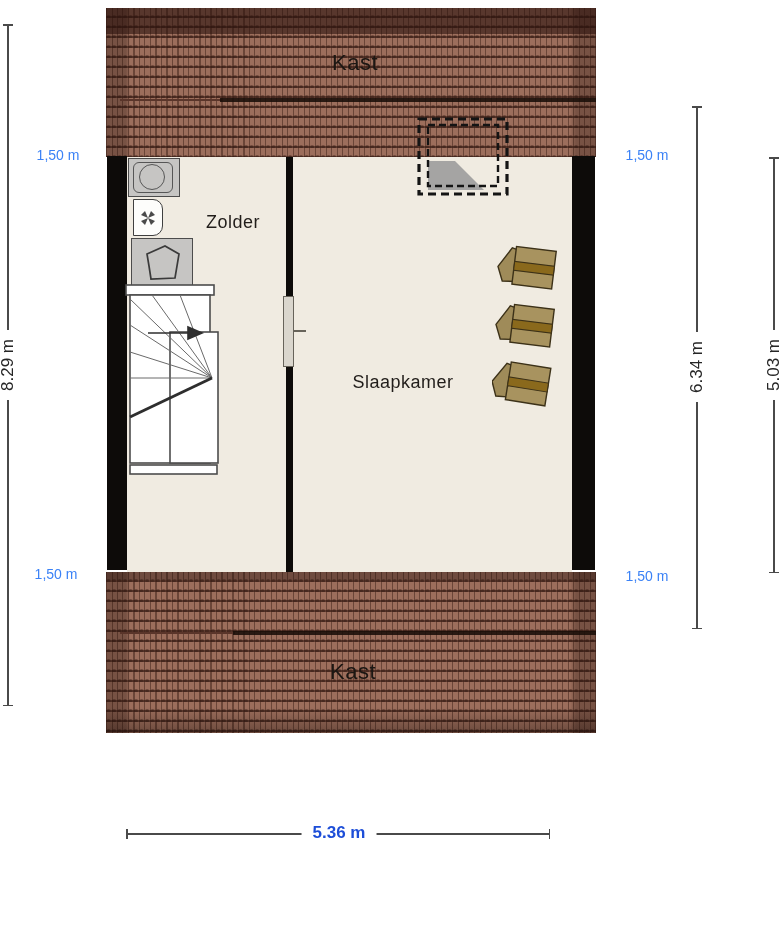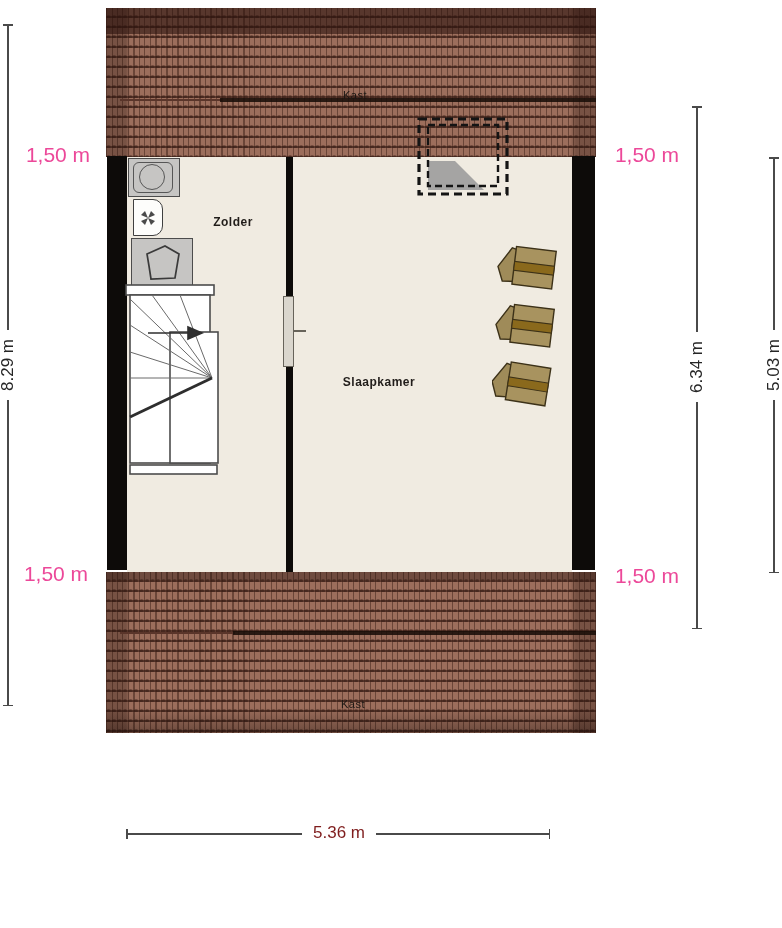--- a/index.html
+++ b/index.html
@@ -39,34 +39,34 @@
   .wall-mid-bottom{left:286px;top:367px;width:7px;height:205px;}
   .door-panel{position:absolute;left:283px;top:296px;width:11px;height:71px;background:#dad6cd;border:1.5px solid #67635a;box-sizing:border-box;}
   .door-handle{position:absolute;left:294px;top:330px;width:12px;height:1.6px;background:#67635a;}
   
   .washer{position:absolute;left:128px;top:158px;width:52px;height:39px;background:#c6c5c3;border:1.6px solid #4c4c4c;box-sizing:border-box;}
   .washer-inner{position:absolute;left:4px;top:3px;width:38px;height:29px;border:1.5px solid #565656;border-radius:6px;}
   .washer-drum{position:absolute;left:10px;top:5px;width:24px;height:24px;border:1.5px solid #565656;border-radius:50%;}
   .vent{position:absolute;left:133px;top:199px;width:30px;height:37px;background:#fdfdfb;border:1.6px solid #3f3f3f;border-radius:0 10px 10px 0;box-sizing:border-box;display:flex;align-items:center;justify-content:center;}
   .boiler{position:absolute;left:131px;top:238px;width:62px;height:49px;background:#c6c5c3;border:1.6px solid #4c4c4c;box-sizing:border-box;display:flex;align-items:center;justify-content:center;}
   
-  .room-label{position:absolute;transform:translate(-50%,-50%);font-size:12px;color:#211d1a;letter-spacing:.5px;white-space:nowrap;font-weight:bold;}
-  .roof-label{position:absolute;transform:translate(-50%,-50%);font-size:11px;color:#1c1713;letter-spacing:.5px;white-space:nowrap;margin-top:32px;}
+  .room-label{position:absolute;transform:translate(-50%,-50%);font-size:18px;color:#211d1a;letter-spacing:.5px;white-space:nowrap;}
+  .roof-label{position:absolute;transform:translate(-50%,-50%);font-size:22px;color:#1c1713;letter-spacing:.5px;white-space:nowrap;}
   
   .dim-line-v{position:absolute;width:1.5px;background:#4a4a4a;}
   .dim-line-v::before,.dim-line-v::after{content:"";position:absolute;left:-4.5px;width:10.5px;height:1.5px;background:#4a4a4a;}
   .dim-line-v::before{top:-1px;}
   .dim-line-v::after{bottom:-1px;}
   .dim-line-h{position:absolute;height:1.5px;background:#4a4a4a;}
   .dim-line-h::before,.dim-line-h::after{content:"";position:absolute;top:-4.5px;height:10.5px;width:1.5px;background:#4a4a4a;}
   .dim-line-h::before{left:-1px;}
   .dim-line-h::after{right:-1px;}
   .dim-label-v{position:absolute;transform:translate(-50%,-50%) rotate(-90deg);background:#fff;padding:0 9px;font-size:17px;color:#262626;white-space:nowrap;}
-  .dim-label-h{position:absolute;transform:translate(-50%,-50%);background:#fff;padding:0 11px;font-size:17px;color:#7f1d1d;white-space:nowrap;}
-  .dim-small{position:absolute;transform:translate(-50%,-50%);font-size:21px;color:#ec4899;white-space:nowrap;}
+  .dim-label-h{position:absolute;transform:translate(-50%,-50%);background:#fff;padding:0 11px;font-size:17px;color:#1d4ed8;white-space:nowrap;font-weight:bold;}
+  .dim-small{position:absolute;transform:translate(-50%,-50%);font-size:14px;color:#3b82f6;white-space:nowrap;}
   
   .footer{position:absolute;left:38px;top:886px;width:600px;text-align:center;font-size:15.5px;color:#2e2e2e;line-height:1.4;}
   svg{display:block;}
 </style>
 </head>
 <body>
 
 <div class="canvas">
 
   <div class="roof roof-top">
@@ -151,21 +151,21 @@
       <g transform="translate(2,124) rotate(9 28 20)">
         <polygon points="-2,22 10,2 30,6 28,34 4,36" fill="#9f8b59"></polygon>
         <rect x="14" y="0" width="40" height="38" fill="#a8935f"></rect>
         <rect x="14" y="15" width="40" height="9" fill="#8a691c" stroke-width="1"></rect>
       </g>
     </g>
   </svg>
 
   <div class="roof-label" style="left:355px;top:63px;">Kast</div>
   <div class="room-label" style="left:233px;top:222px;">Zolder</div>
-  <div class="room-label" style="left:379px;top:382px;">Slaapkamer</div>
+  <div class="room-label" style="left:403px;top:382px;">Slaapkamer</div>
   <div class="roof-label" style="left:353px;top:672px;">Kast</div>
 
   <div class="dim-line-v" style="left:7px;top:25px;height:680px;"></div>
   <div class="dim-label-v" style="left:8px;top:365px;">8.29 m</div>
 
   <div class="dim-line-v" style="left:696px;top:107px;height:521px;"></div>
   <div class="dim-label-v" style="left:697px;top:367px;">6.34 m</div>
 
   <div class="dim-line-v" style="left:773px;top:158px;height:414px;"></div>
   <div class="dim-label-v" style="left:774px;top:365px;">5.03 m</div>

